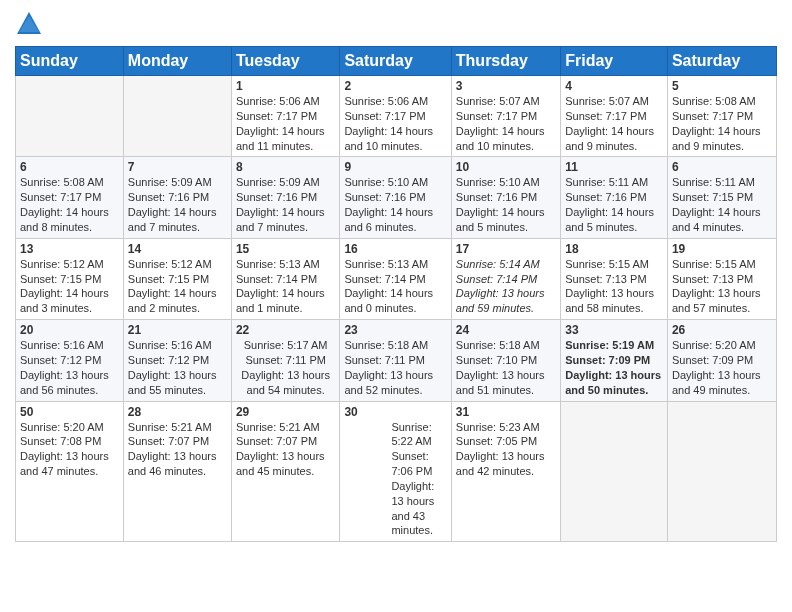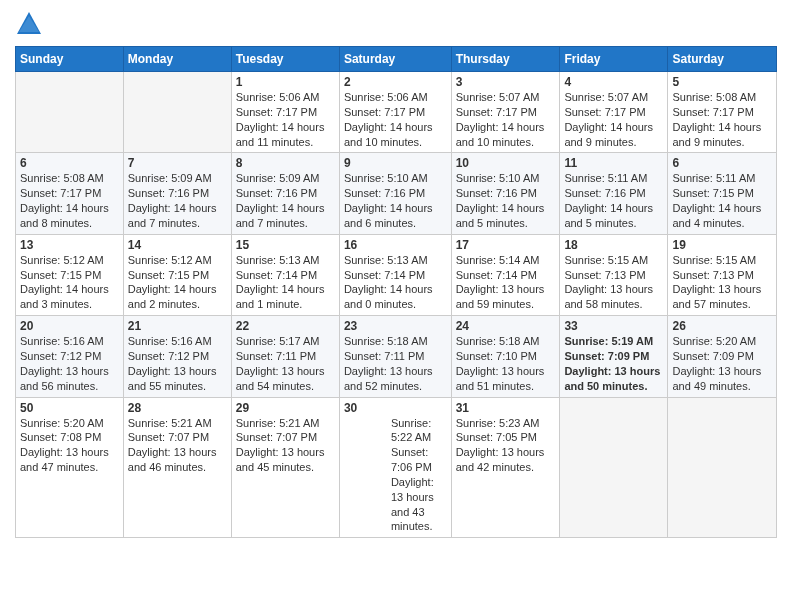--- a/index.html
+++ b/index.html
@@ -58,21 +58,21 @@
       color: #555;
     }
     .calendar {
       width: 100%;
       border-collapse: collapse;
       border: 1px solid #ccc;
     }
     .calendar th {
       background-color: #2176c7;
       color: #fff;
-      font-size: 12px;
+      font-size: 16px;
       font-weight: bold;
       padding: 5px 4px;
       text-align: left;
       border: 1px solid #1a60a8;
     }
     .calendar td {
       vertical-align: top;
       border: 1px solid #ccc;
       padding: 3px 4px;
       width: 113px;
@@ -231,21 +231,21 @@
 Daylight: 14 hours and 1 minute.</div>
           </td>
           <td>
             <span class="day-number">16</span>
             <div class="day-info" style="white-space: pre-line;">Sunrise: 5:13 AM
 Sunset: 7:14 PM
 Daylight: 14 hours and 0 minutes.</div>
           </td>
           <td>
             <span class="day-number">17</span>
-            <div class="day-info" style="white-space: pre-line;">Sunrise: 5:14 AM
+            <div class="day-info" style="white-space: pre-line; font-style: italic;">Sunrise: 5:14 AM
 Sunset: 7:14 PM
 Daylight: 13 hours and 59 minutes.</div>
           </td>
           <td>
             <span class="day-number">18</span>
             <div class="day-info" style="white-space: pre-line;">Sunrise: 5:15 AM
 Sunset: 7:13 PM
 Daylight: 13 hours and 58 minutes.</div>
           </td>
           <td>
@@ -263,21 +263,21 @@
 Daylight: 13 hours and 56 minutes.</div>
           </td>
           <td>
             <span class="day-number">21</span>
             <div class="day-info" style="white-space: pre-line;">Sunrise: 5:16 AM
 Sunset: 7:12 PM
 Daylight: 13 hours and 55 minutes.</div>
           </td>
           <td>
             <span class="day-number">22</span>
-            <div class="day-info" style="white-space: pre-line;">Sunrise: 5:17 AM
+            <div class="day-info" style="white-space: pre-line; text-align: center;">Sunrise: 5:17 AM
 Sunset: 7:11 PM
 Daylight: 13 hours and 54 minutes.</div>
           </td>
           <td>
             <span class="day-number">23</span>
             <div class="day-info" style="white-space: pre-line;">Sunrise: 5:18 AM
 Sunset: 7:11 PM
 Daylight: 13 hours and 52 minutes.</div>
           </td>
           <td>

